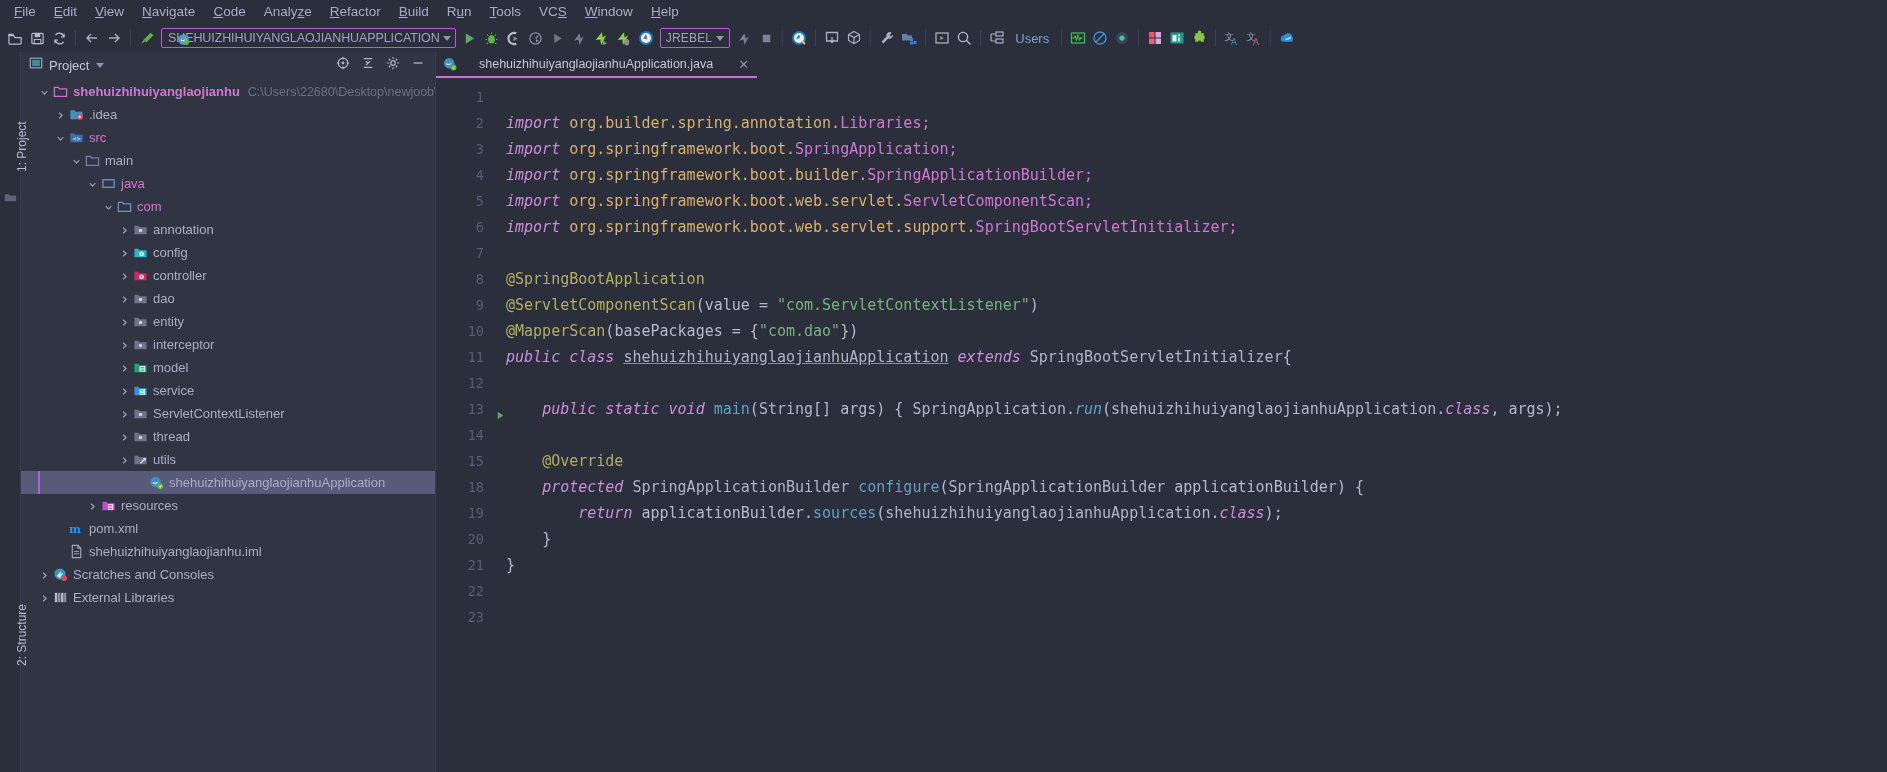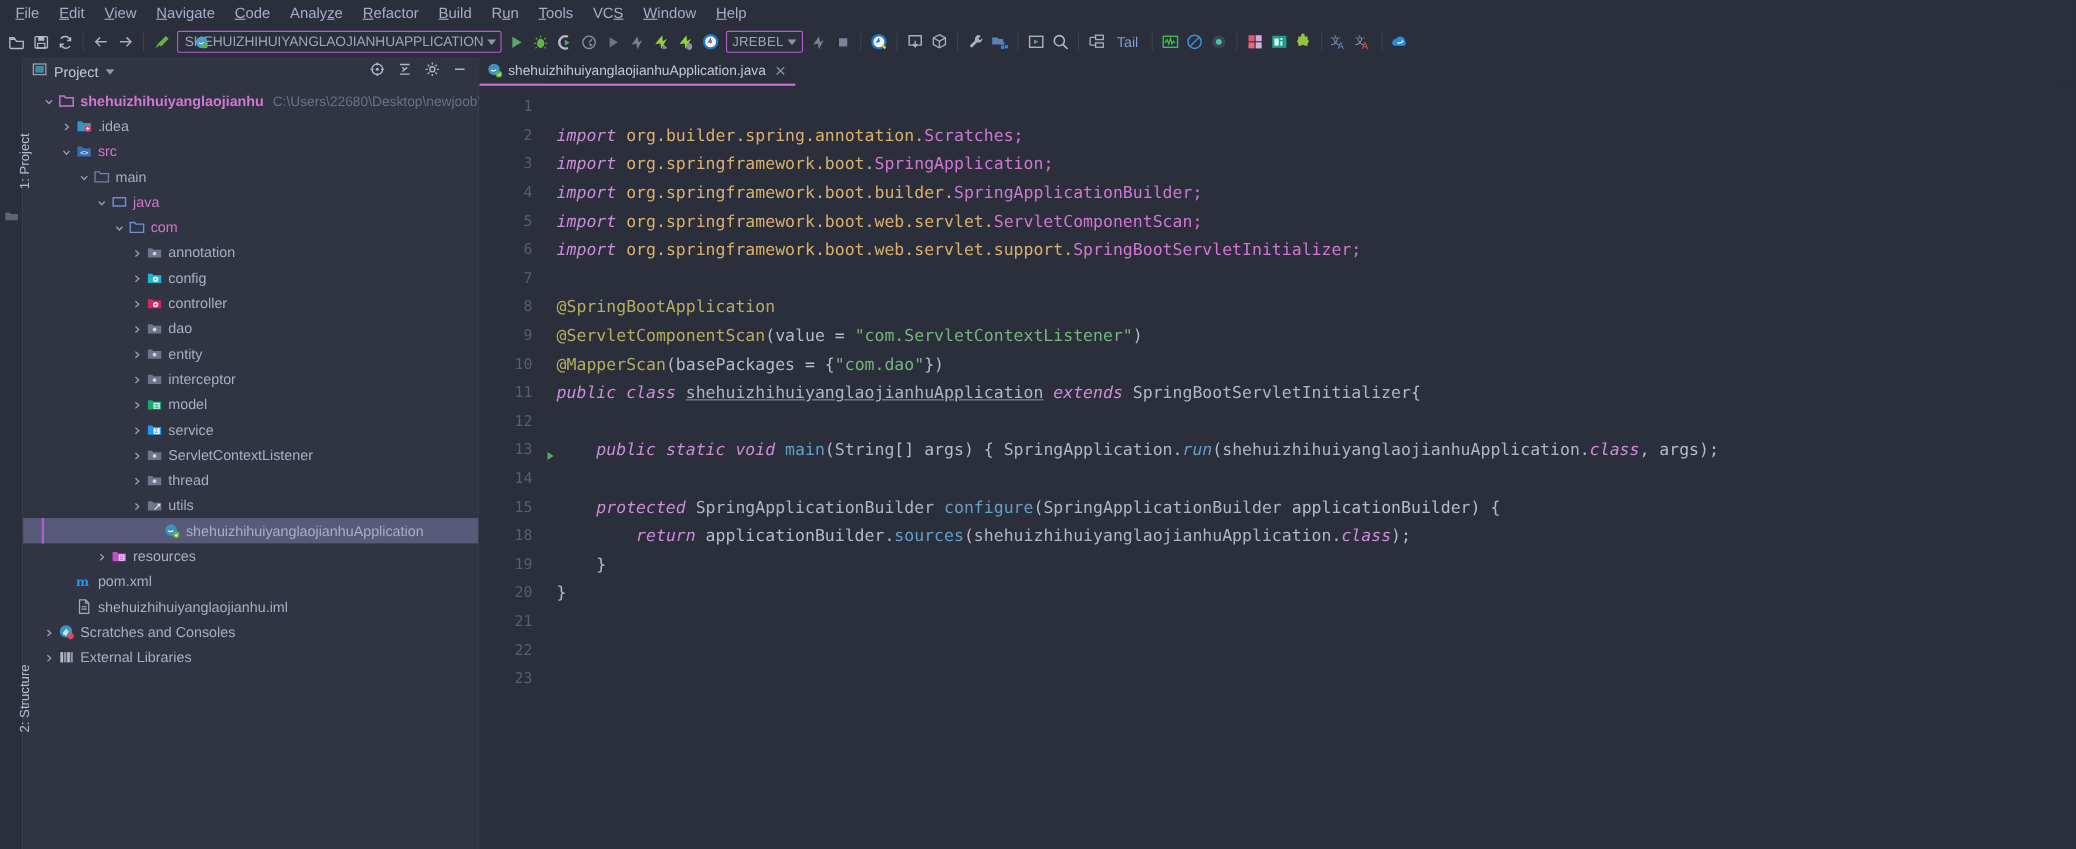--- a/index.html
+++ b/index.html
@@ -88,21 +88,21 @@
   .lbl { color:#a9aec4; }
   .lbl.root { color:#d177d1; font-weight:bold; }
   .lbl.mod { color:#d177d1; }
   .pathtxt { color:#6b7088; font-size:12.5px; margin-left:8px;}
 
   
   .editor { flex:1; display:flex; flex-direction:column; background:#2b2e3b; min-width:0;}
   .tabbar { height: 26px; display:flex; align-items:flex-start; background:#2b2e3b; position:relative;}
   .tab {
     height: 24px; display:flex; align-items:center; padding: 0 8px 0 7px;
-    gap: 5px; position:relative;
+    gap: 22px; position:relative;
   }
   .tab .tname { color:#c3c7d6; font-size:12.5px; }
   .tab .tclose { color:#8b90a8; font-size:13px; margin-left:3px; }
   .tab .underline { position:absolute; left:0; right:0; bottom:-3px; height:3px; background:#cf6fd6;}
 
   .codearea { flex:1; display:flex; position:relative; overflow:hidden; background:#2b2e3b;}
   .gutter {
     width: 56px; flex:none; padding-top: 6px; text-align:right;
     background:#2b2e3b; position:relative;
   }
@@ -315,21 +315,21 @@
         </svg>
     </div>
     <div class="sep"></div>
     <div class="tb">
       <svg width="16" height="16" viewBox="0 0 16 16">
           <rect x="7" y="2" width="7" height="4" fill="none" stroke="#a9aec0" stroke-width="1.2"></rect>
           <rect x="7" y="9" width="7" height="4" fill="none" stroke="#a9aec0" stroke-width="1.2"></rect>
           <path d="M2 4h5M2 11h5M2 4v7" stroke="#a9aec0" stroke-width="1.2" fill="none"></path>
         </svg>
     </div>
-    <div class="tb-text">Tail</div>
+    <div class="tb-text">Users</div>
     <div class="sep"></div>
     <div class="tb">
       <svg width="16" height="16" viewBox="0 0 16 16">
           <rect x="1.5" y="3" width="13" height="10" fill="none" stroke="#3fb950" stroke-width="1.3"></rect>
           <path d="M3 9l2-3 1.5 4L8 5l1.5 5L11 7.5l1 1.5" fill="none" stroke="#3fb950" stroke-width="1.2"></path>
         </svg>
     </div>
     <div class="tb">
       <svg width="16" height="16" viewBox="0 0 16 16">
           <circle cx="8" cy="8" r="6" fill="none" stroke="#3d8ecf" stroke-width="1.4"></circle>
@@ -778,33 +778,34 @@
             <div class="gl" style="position: relative;">15</div>
             <div class="gl" style="position: relative;">18</div>
             <div class="gl" style="position: relative;">19</div>
             <div class="gl" style="position: relative;">20</div>
             <div class="gl" style="position: relative;">21</div>
             <div class="gl" style="position: relative;">22</div>
             <div class="gl" style="position: relative;">23</div>
           </div>
         <div class="codelines" id="codelines">
             <div class="cl" style="position: relative;">&nbsp;</div>
-            <div class="cl" style="position: relative;"><span class="kw">import</span> <span class="pkg">org.builder.spring.annotation.</span><span class="sem">Scratches</span><span class="sem">;</span></div>
+            <div class="cl" style="position: relative;"><span class="kw">import</span> <span class="pkg">org.builder.spring.annotation.</span><span class="sem">Libraries</span><span class="sem">;</span></div>
             <div class="cl" style="position: relative;"><span class="kw">import</span> <span class="pkg">org.springframework.boot.</span><span class="sem">SpringApplication</span><span class="sem">;</span></div>
             <div class="cl" style="position: relative;"><span class="kw">import</span> <span class="pkg">org.springframework.boot.builder.</span><span class="sem">SpringApplicationBuilder</span><span class="sem">;</span></div>
             <div class="cl" style="position: relative;"><span class="kw">import</span> <span class="pkg">org.springframework.boot.web.servlet.</span><span class="sem">ServletComponentScan</span><span class="sem">;</span></div>
             <div class="cl" style="position: relative;"><span class="kw">import</span> <span class="pkg">org.springframework.boot.web.servlet.support.</span><span class="sem">SpringBootServletInitializer</span><span class="sem">;</span></div>
             <div class="cl" style="position: relative;">&nbsp;</div>
             <div class="cl" style="position: relative;"><span class="ann">@SpringBootApplication</span></div>
             <div class="cl" style="position: relative;"><span class="ann">@ServletComponentScan</span><span class="punct">(</span><span class="id">value</span> <span class="punct">=</span> <span class="str">"com.ServletContextListener"</span><span class="punct">)</span></div>
             <div class="cl" style="position: relative;"><span class="ann">@MapperScan</span><span class="punct">(</span><span class="id">basePackages</span> <span class="punct">=</span> <span class="punct">{</span><span class="str">"com.dao"</span><span class="punct">}</span><span class="punct">)</span></div>
             <div class="cl" style="position: relative;"><span class="kw">public</span> <span class="kw">class</span> <span class="cls und">shehuizhihuiyanglaojianhuApplication</span> <span class="kw">extends</span> <span class="cls">SpringBootServletInitializer</span><span class="punct">{</span></div>
             <div class="cl" style="position: relative;">&nbsp;</div>
             <div class="cl" style="position: relative;">    <span class="kw">public</span> <span class="kw">static</span> <span class="kw">void</span> <span class="fn">main</span><span class="punct">(</span><span class="cls">String</span><span class="punct">[]</span> <span class="id">args</span><span class="punct">)</span> <span class="punct">{</span> <span class="cls">SpringApplication</span><span class="punct">.</span><span class="fn" style="font-style:italic">run</span><span class="punct">(</span><span class="cls">shehuizhihuiyanglaojianhuApplication</span><span class="punct">.</span><span class="kw">class</span><span class="punct">,</span> <span class="id">args</span><span class="punct">);</span></div>
             <div class="cl" style="position: relative;">&nbsp;</div>
+            <div class="cl" style="position: relative;">    <span class="ann">@Override</span></div>
             <div class="cl" style="position: relative;">    <span class="kw">protected</span> <span class="cls">SpringApplicationBuilder</span> <span class="fn">configure</span><span class="punct">(</span><span class="cls">SpringApplicationBuilder</span> <span class="id">applicationBuilder</span><span class="punct">)</span> <span class="punct">{</span></div>
             <div class="cl" style="position: relative;">        <span class="kw">return</span> <span class="id">applicationBuilder</span><span class="punct">.</span><span class="fn">sources</span><span class="punct">(</span><span class="cls">shehuizhihuiyanglaojianhuApplication</span><span class="punct">.</span><span class="kw">class</span><span class="punct">);</span></div>
             <div class="cl" style="position: relative;">    <span class="punct">}</span></div>
             <div class="cl" style="position: relative;"><span class="punct">}</span></div>
           </div>
         <div class="rightedge"></div>
       </div>
     </div>
   </div>
 </div>

